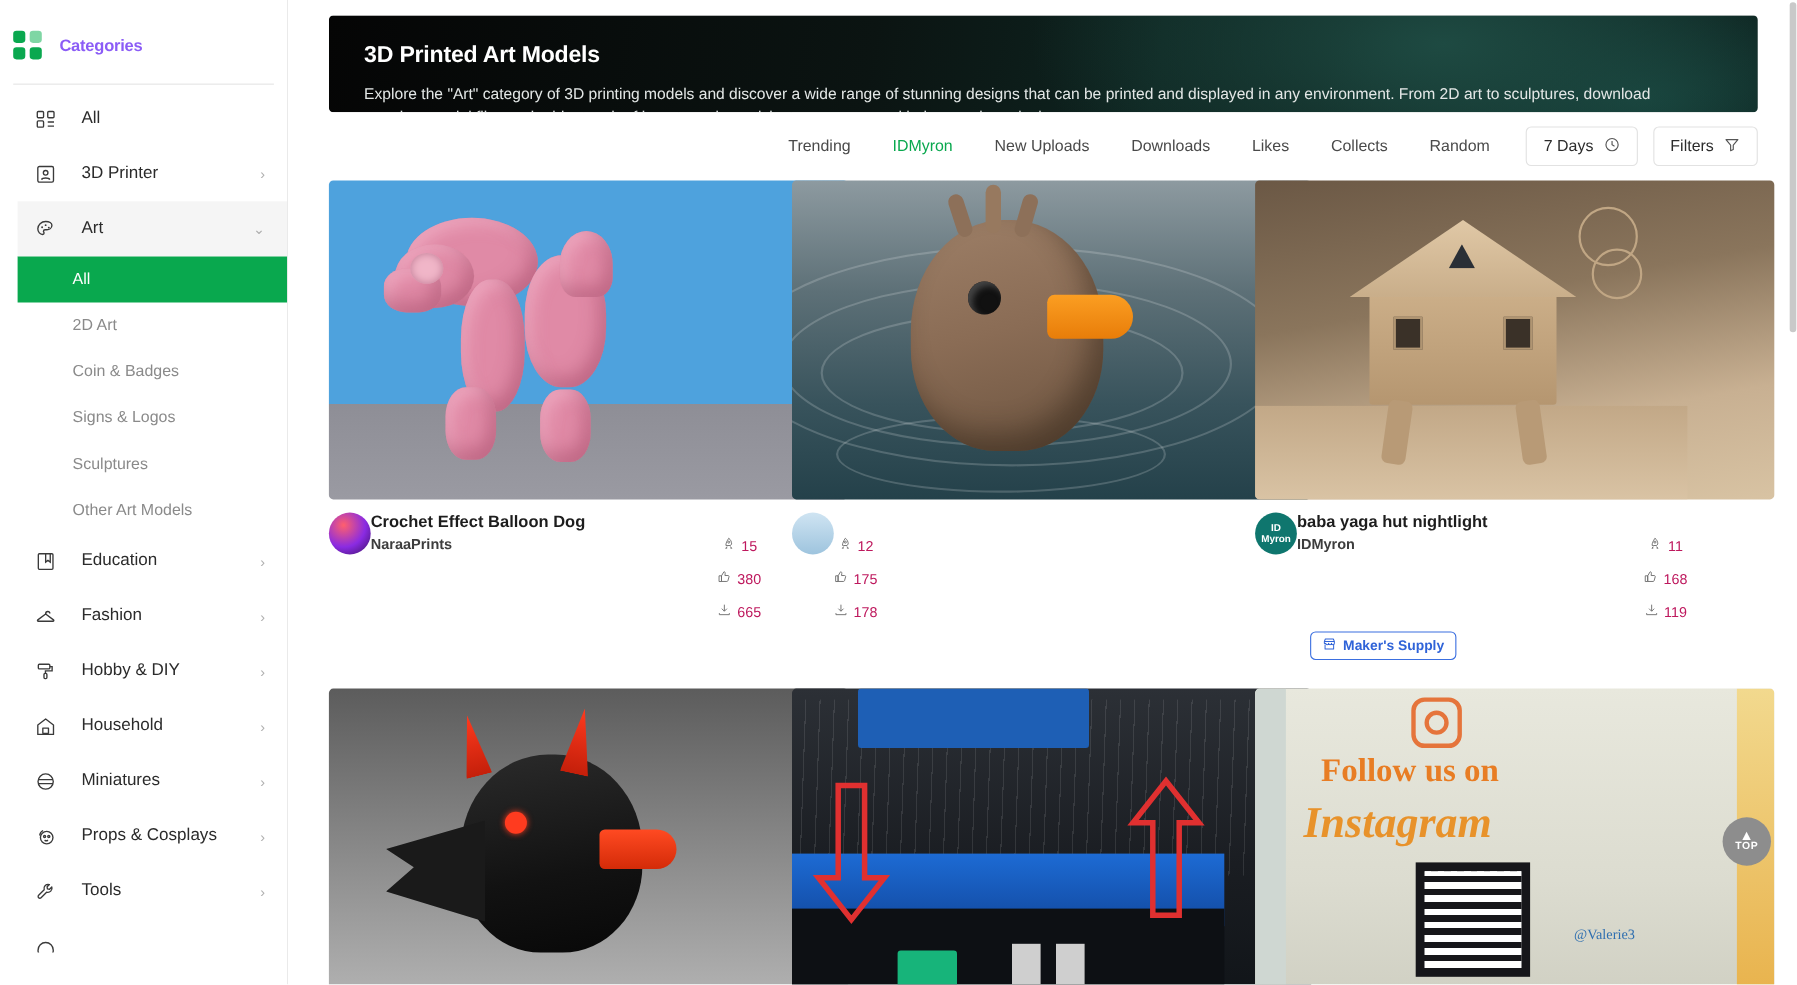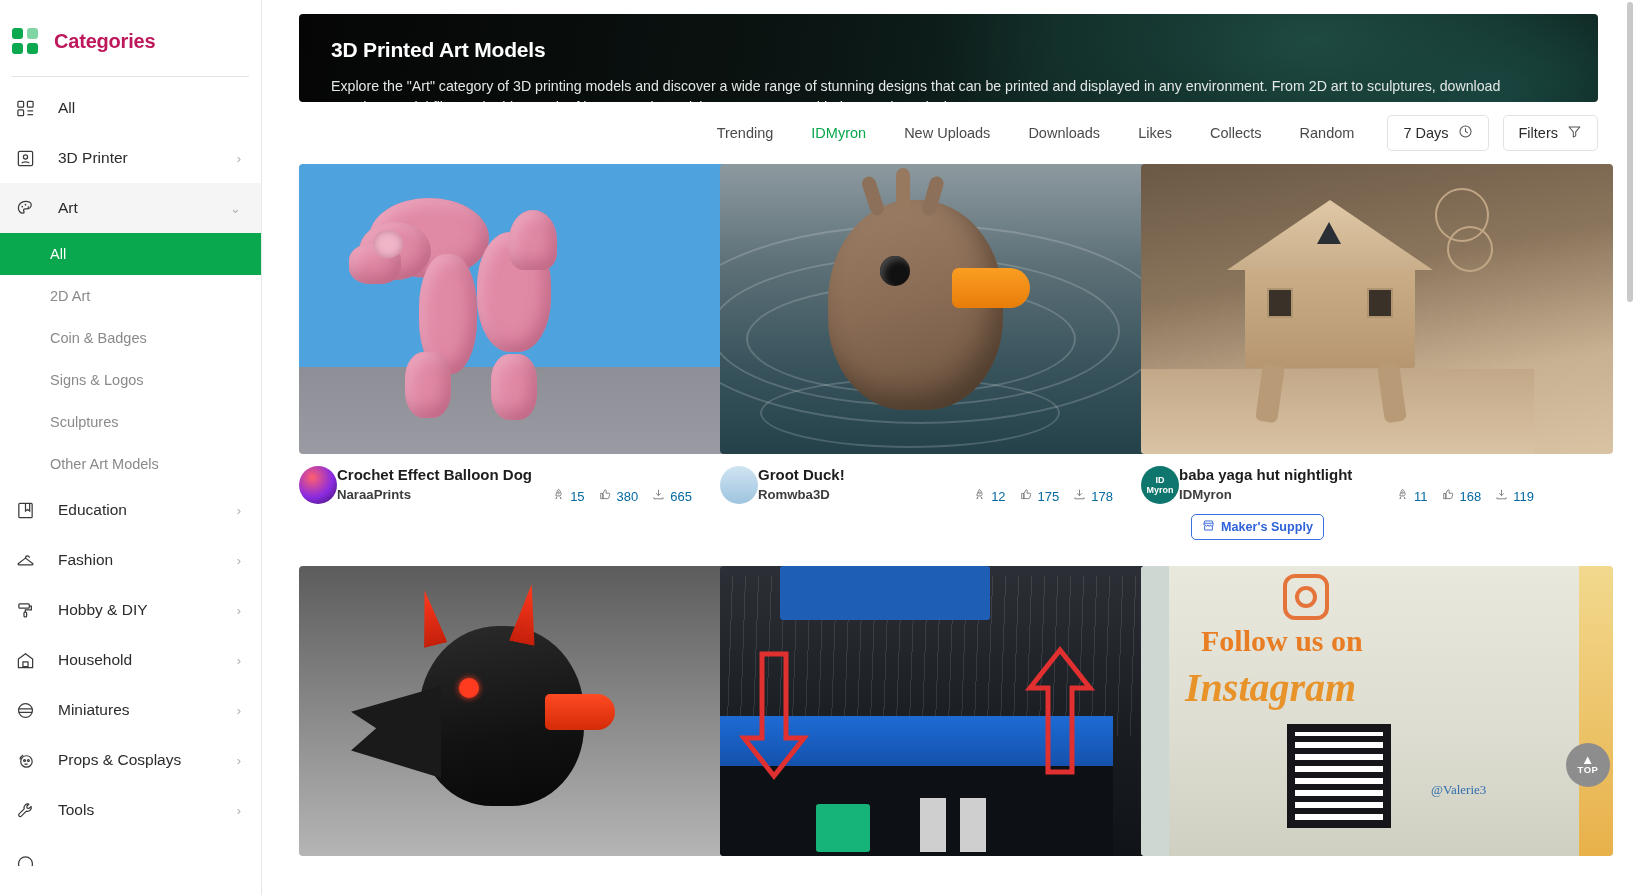--- a/index.html
+++ b/index.html
@@ -26,25 +26,25 @@
   }
   .logo-grid {
     width: 26px; height: 26px;
     display: grid; grid-template-columns: 11px 11px; grid-template-rows: 11px 11px;
     gap: 4px;
     margin-left: 2px;
   }
   .logo-grid i { display: block; border-radius: 3px; background: #0aa84f; }
   .logo-grid i.light { background: #7fd6a4; }
   .cat-title {
-    font-size: 20px; font-weight: bold; color: #be185d; letter-spacing: -0.2px;
+    font-size: 15px; font-weight: bold; color: #8b5cf6; letter-spacing: -0.2px;
   }
   .divider { height: 1px; background: #e4e4e4; margin: 0 12px; }
 
-  .nav { padding-top: 6px; }
+  .nav { padding-top: 6px; padding-left: 16px; }
   .nav-item {
     display: flex; align-items: center;
     height: 50px;
     padding-left: 12px;
     cursor: pointer;
     position: relative;
   }
   .nav-item .ico {
     width: 26px; height: 26px;
     display: flex; align-items: center; justify-content: center;
@@ -166,23 +166,24 @@
   }
   .meta-text { flex: 1; min-width: 0; }
   .m-title {
     font-size: 15px; font-weight: bold; color: #1d1d1d;
     white-space: nowrap; overflow: hidden; text-overflow: ellipsis;
     margin-bottom: 4px;
   }
   .m-user { font-size: 13.2px; font-weight: bold; color: #3d3d3d; }
   .stats {
     display: flex; align-items: center; gap: 14px;
-    font-size: 13px; color: #0369a1;
+    font-size: 13px; color: #be185d;
     padding-top: 22px;
     white-space: nowrap;
+    flex-direction: column;
   }
   .stat { display: inline-flex; align-items: center; gap: 5px; }
   .badge {
     display: inline-flex; align-items: center; gap: 6px;
     border: 1px solid #3b6fe0;
     color: #2f63d8;
     border-radius: 5px;
     font-size: 12.6px; font-weight: bold;
     height: 26px;
     padding: 0 10px;
@@ -503,24 +504,20 @@
             <div style="position:absolute;left:146px;top:12px;width:14px;height:40px;border-radius:8px;background:#8d7059;transform:rotate(-18deg);"></div>
             <div style="position:absolute;left:176px;top:4px;width:14px;height:44px;border-radius:8px;background:#97795f;"></div>
             <div style="position:absolute;left:206px;top:12px;width:14px;height:40px;border-radius:8px;background:#8d7059;transform:rotate(16deg);"></div>
             <div style="position:absolute;left:160px;top:92px;width:30px;height:30px;border-radius:50%;background:#111;box-shadow:inset 4px 4px 6px #444;"></div>
             <div style="position:absolute;left:232px;top:104px;width:78px;height:40px;border-radius:8px 24px 24px 8px;background:linear-gradient(180deg,#fb9e22 0%,#e87d09 100%);"></div>
           </div>
         </div>
         <div class="meta">
           <div class="avatar" style="background:linear-gradient(180deg,#cfe4f2 0%,#9ec4de 100%);">
             <span></span>
-          </div>
-          <div class="meta-text">
-            <div class="m-title">Groot Duck!</div>
-            <div class="m-user">Romwba3D</div>
           </div>
           <div class="stats">
             <span class="stat">
               <span>
                 <svg width="13" height="13" viewBox="0 0 20 20" fill="none" stroke="#6d6d6d" stroke-width="1.3">
                   <path d="M10 2c2.6 2 4 5 4 8l-1.6 2.2H7.6L6 12c0-3 1.4-6 4-10z"></path>
                     <circle cx="10" cy="7.5" r="1.4"></circle>
                   <path d="M7.6 13.6l-1.8 2.6 2.1-.6M12.4 13.6l1.8 2.6-2.1-.6"></path>
                 </svg>
               </span>

